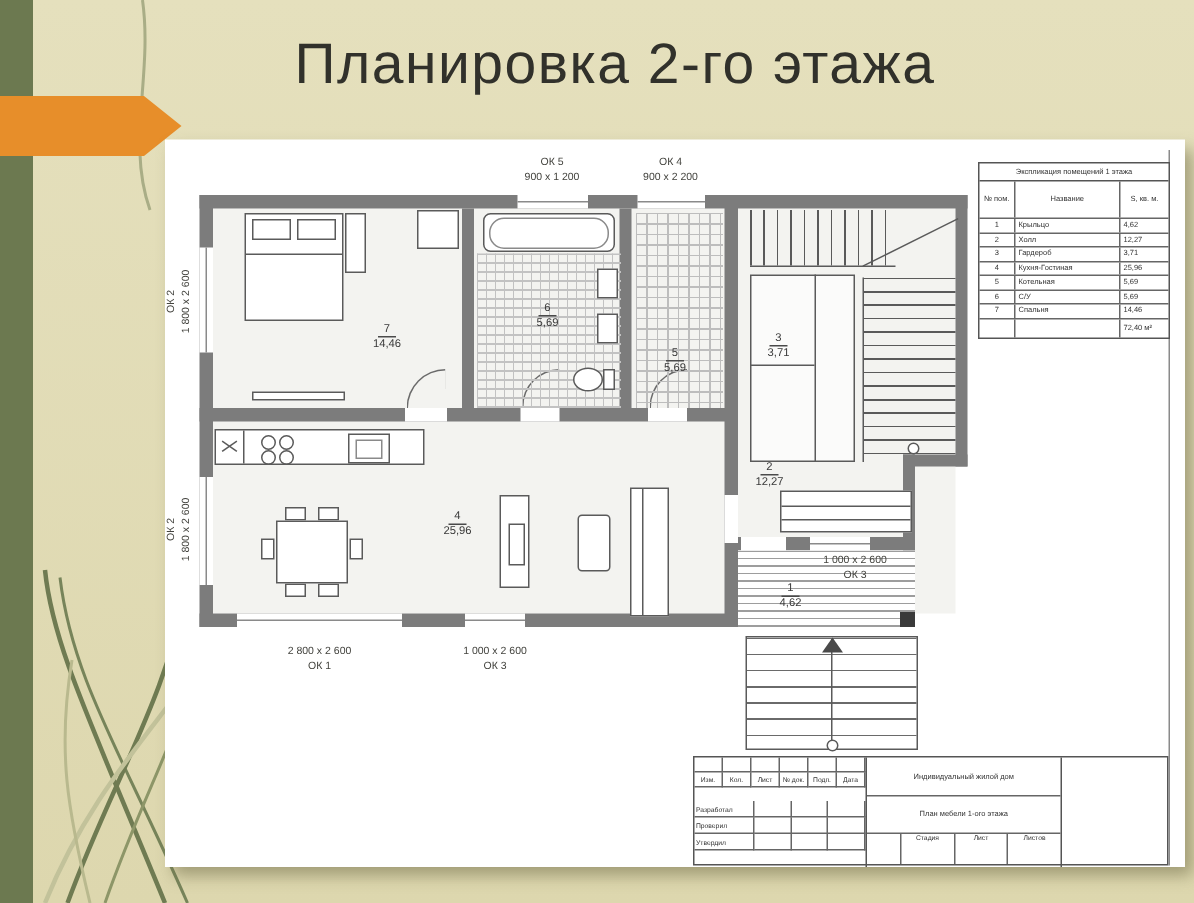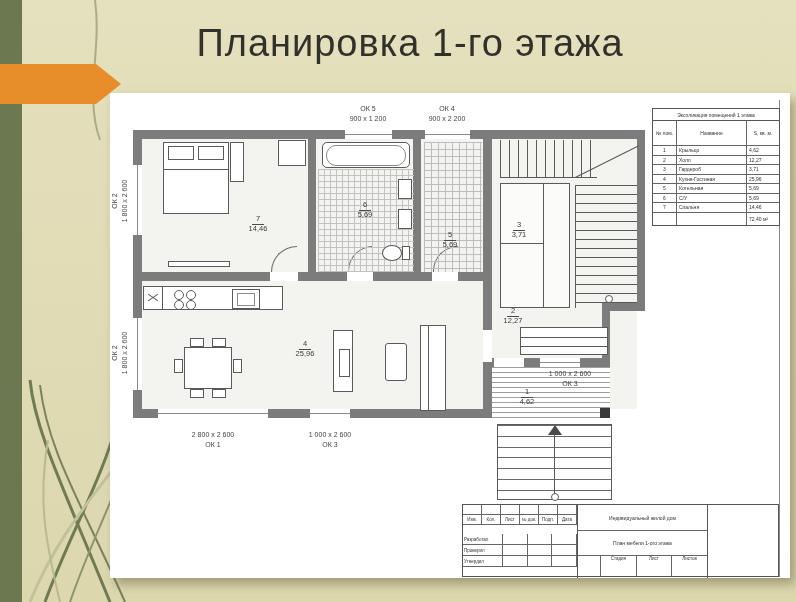--- a/index.html
+++ b/index.html
@@ -69,21 +69,21 @@
     <path d="M45 602 C 75 520, 110 470, 128 380" stroke="#6f7b52" stroke-width="3"></path>
     <path d="M70 602 C 95 530, 120 490, 135 430" stroke="#8d9668" stroke-width="2"></path>
     <path d="M30 602 C 55 540, 90 500, 120 460" stroke="#c2c29a" stroke-width="3"></path>
     <path d="M60 602 C 45 540, 38 500, 48 440" stroke="#b9b98e" stroke-width="2"></path>
   </svg>
 
   <div class="abs strip"></div>
   <div class="abs arrow-body"></div>
   <div class="abs arrow-tip"></div>
 
-  <div class="abs title">Планировка 1-го этажа</div>
+  <div class="abs title">Планировка 2-го этажа</div>
 
   <div class="abs panel">
 
     <div class="abs fill" style="left:32px;top:46px;width:495px;height:270px;"></div>
 
     <div class="abs w" style="left:23px;top:37px;width:512px;height:9px;"></div>
     <div class="abs w" style="left:23px;top:37px;width:9px;height:288px;"></div>
     <div class="abs w" style="left:23px;top:316px;width:360px;height:9px;"></div>
     <div class="abs w" style="left:373px;top:37px;width:9px;height:288px;"></div>
     <div class="abs w" style="left:198px;top:46px;width:8px;height:141px;"></div>

